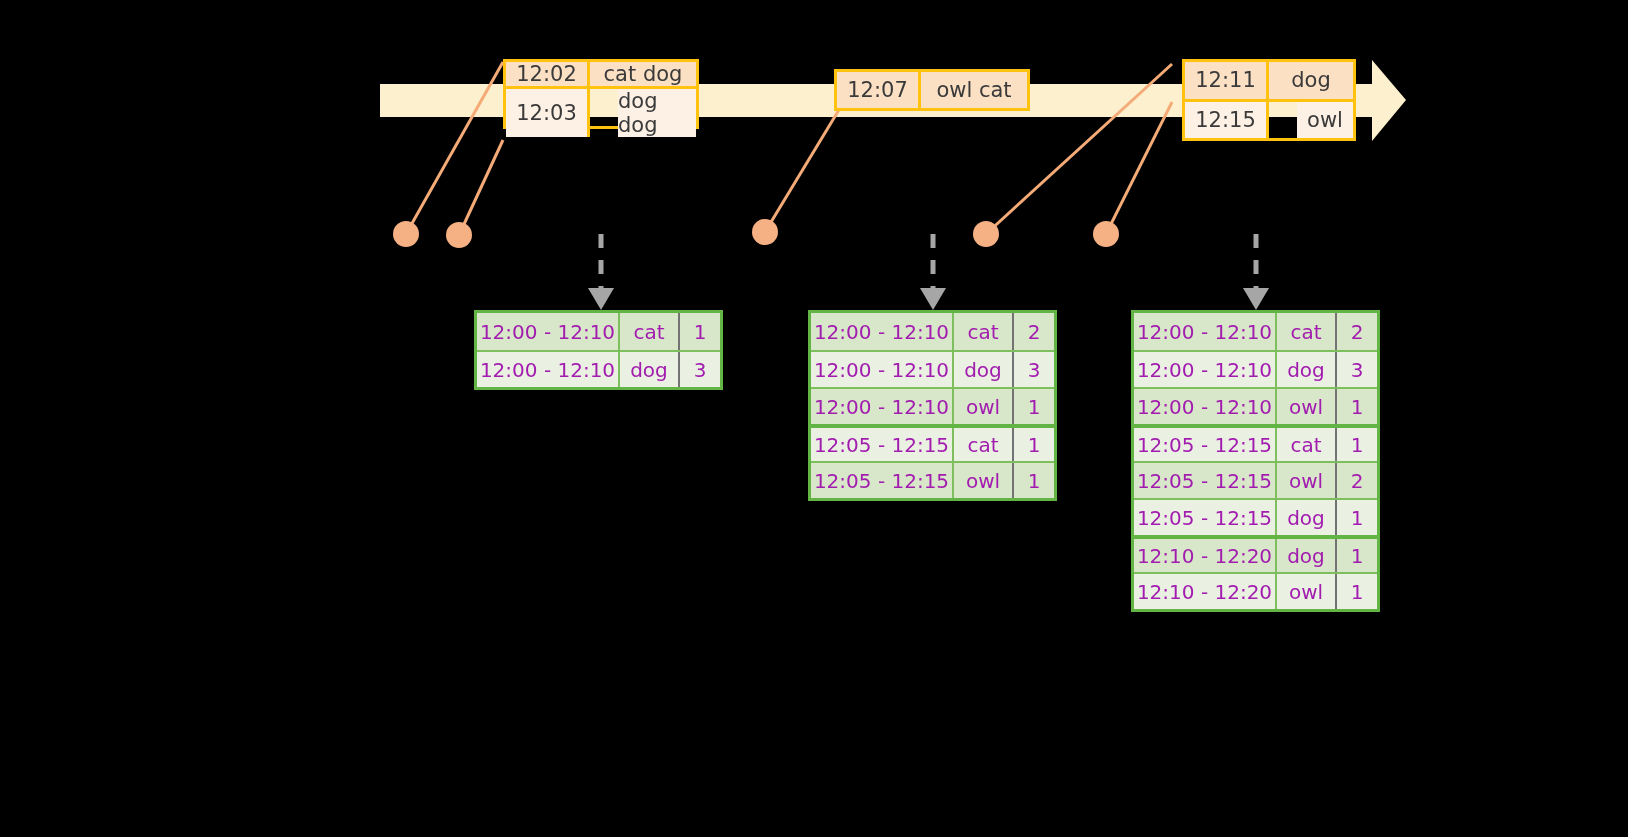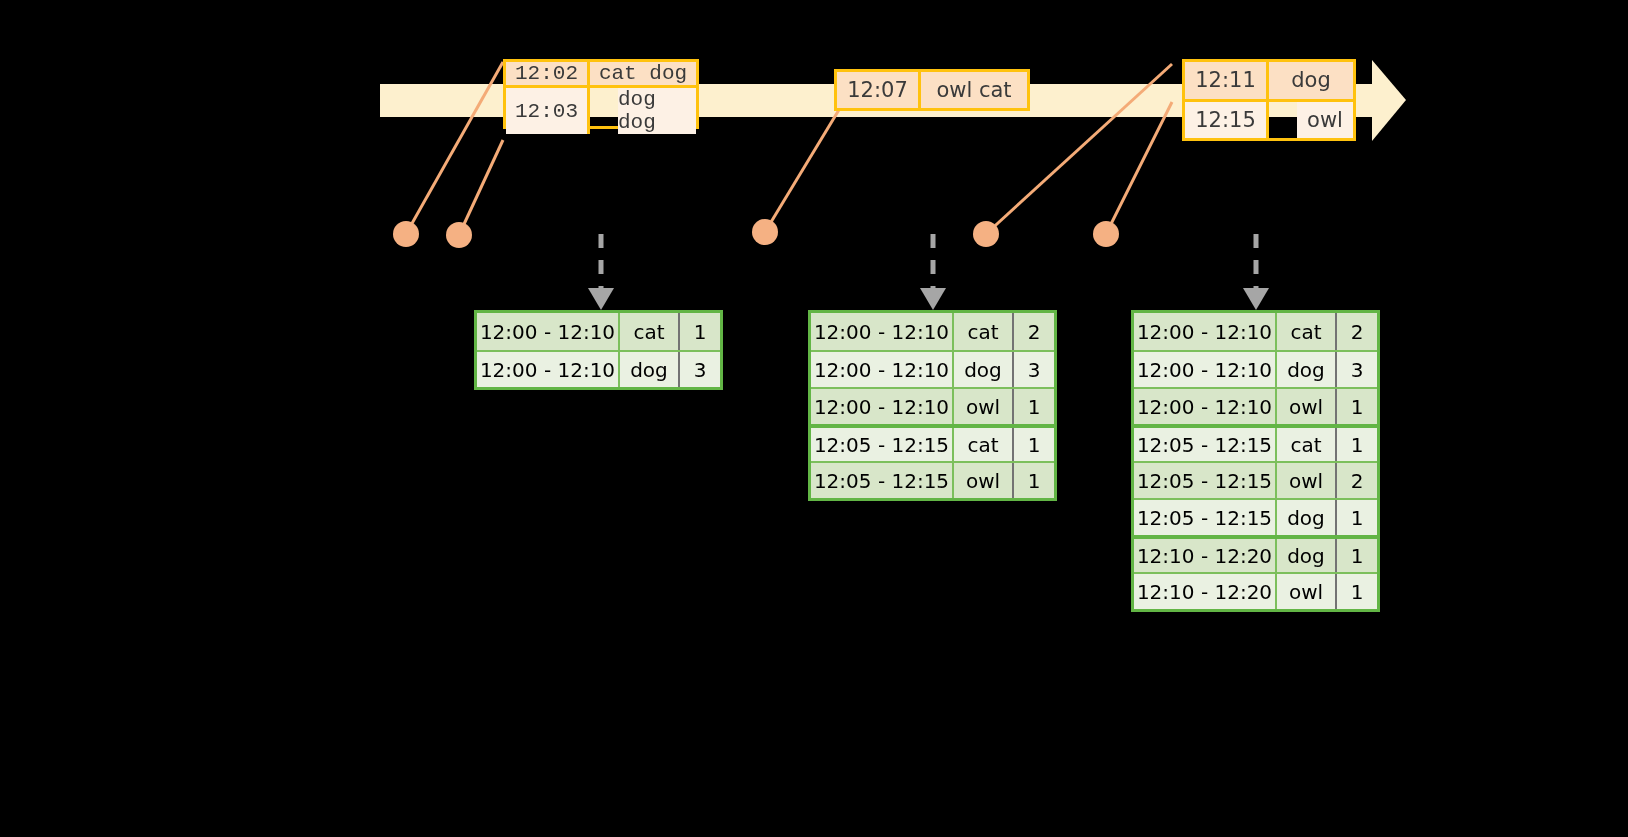--- a/index.html
+++ b/index.html
@@ -15,21 +15,21 @@
   .evt-row.plain .cell{background:#fdf1e5;}
   .cell{display:flex;align-items:center;justify-content:center;font-size:21px;color:#3a3a3a;box-sizing:border-box;}
   .cell.time{flex:0 0 84px;border-right:3px solid #ffc20e;}
   .cell.words{flex:1;}
 
   
   .rtbl{position:absolute;border:3px solid #62b545;box-sizing:border-box;}
   .rrow{display:flex;height:37px;box-sizing:border-box;}
   .rrow + .rrow{border-top:2px solid #7cbf5c;}
   .rrow.sep + .rrow{border-top:4px solid #62b545;}
-  .rcell{display:flex;align-items:center;justify-content:center;font-size:20px;color:#000000;box-sizing:border-box;}
+  .rcell{display:flex;align-items:center;justify-content:center;font-size:20px;color:#a21caf;box-sizing:border-box;}
   .rrow.a .rcell{background:#d8e6c9;}
   .rrow.b .rcell{background:#eaf1e2;}
   .rcell.win{flex:0 0 143px;border-right:2px solid #7cbf5c;}
   .rcell.key{flex:0 0 60px;border-right:2px solid #737373;}
   .rcell.cnt{flex:0 0 40px;}
 </style>
 </head>
 <body>
 
 <div id="stage">
@@ -60,21 +60,21 @@
       <line x1="933" y1="234" x2="933" y2="288"></line>
       <line x1="1256" y1="234" x2="1256" y2="288"></line>
     </g>
     <g fill="#a6a6a6">
       <polygon points="588,288 614,288 601,310"></polygon>
       <polygon points="920,288 946,288 933,310"></polygon>
       <polygon points="1243,288 1269,288 1256,310"></polygon>
     </g>
   </svg>
 
-  <div class="evt" style="left:503px;top:59px;width:196px;height:70px;font-family:Liberation Mono, monospace;">
+  <div class="evt" style="left:503px;top:59px;width:196px;height:70px;">
     <div class="evt-row shade">
       <div class="cell time">12:02</div>
       <div class="cell words">cat dog</div>
     </div>
     <div class="evt-row plain">
       <div class="cell time">12:03</div>
       <div class="cell words">dog dog</div>
     </div>
   </div>
 

